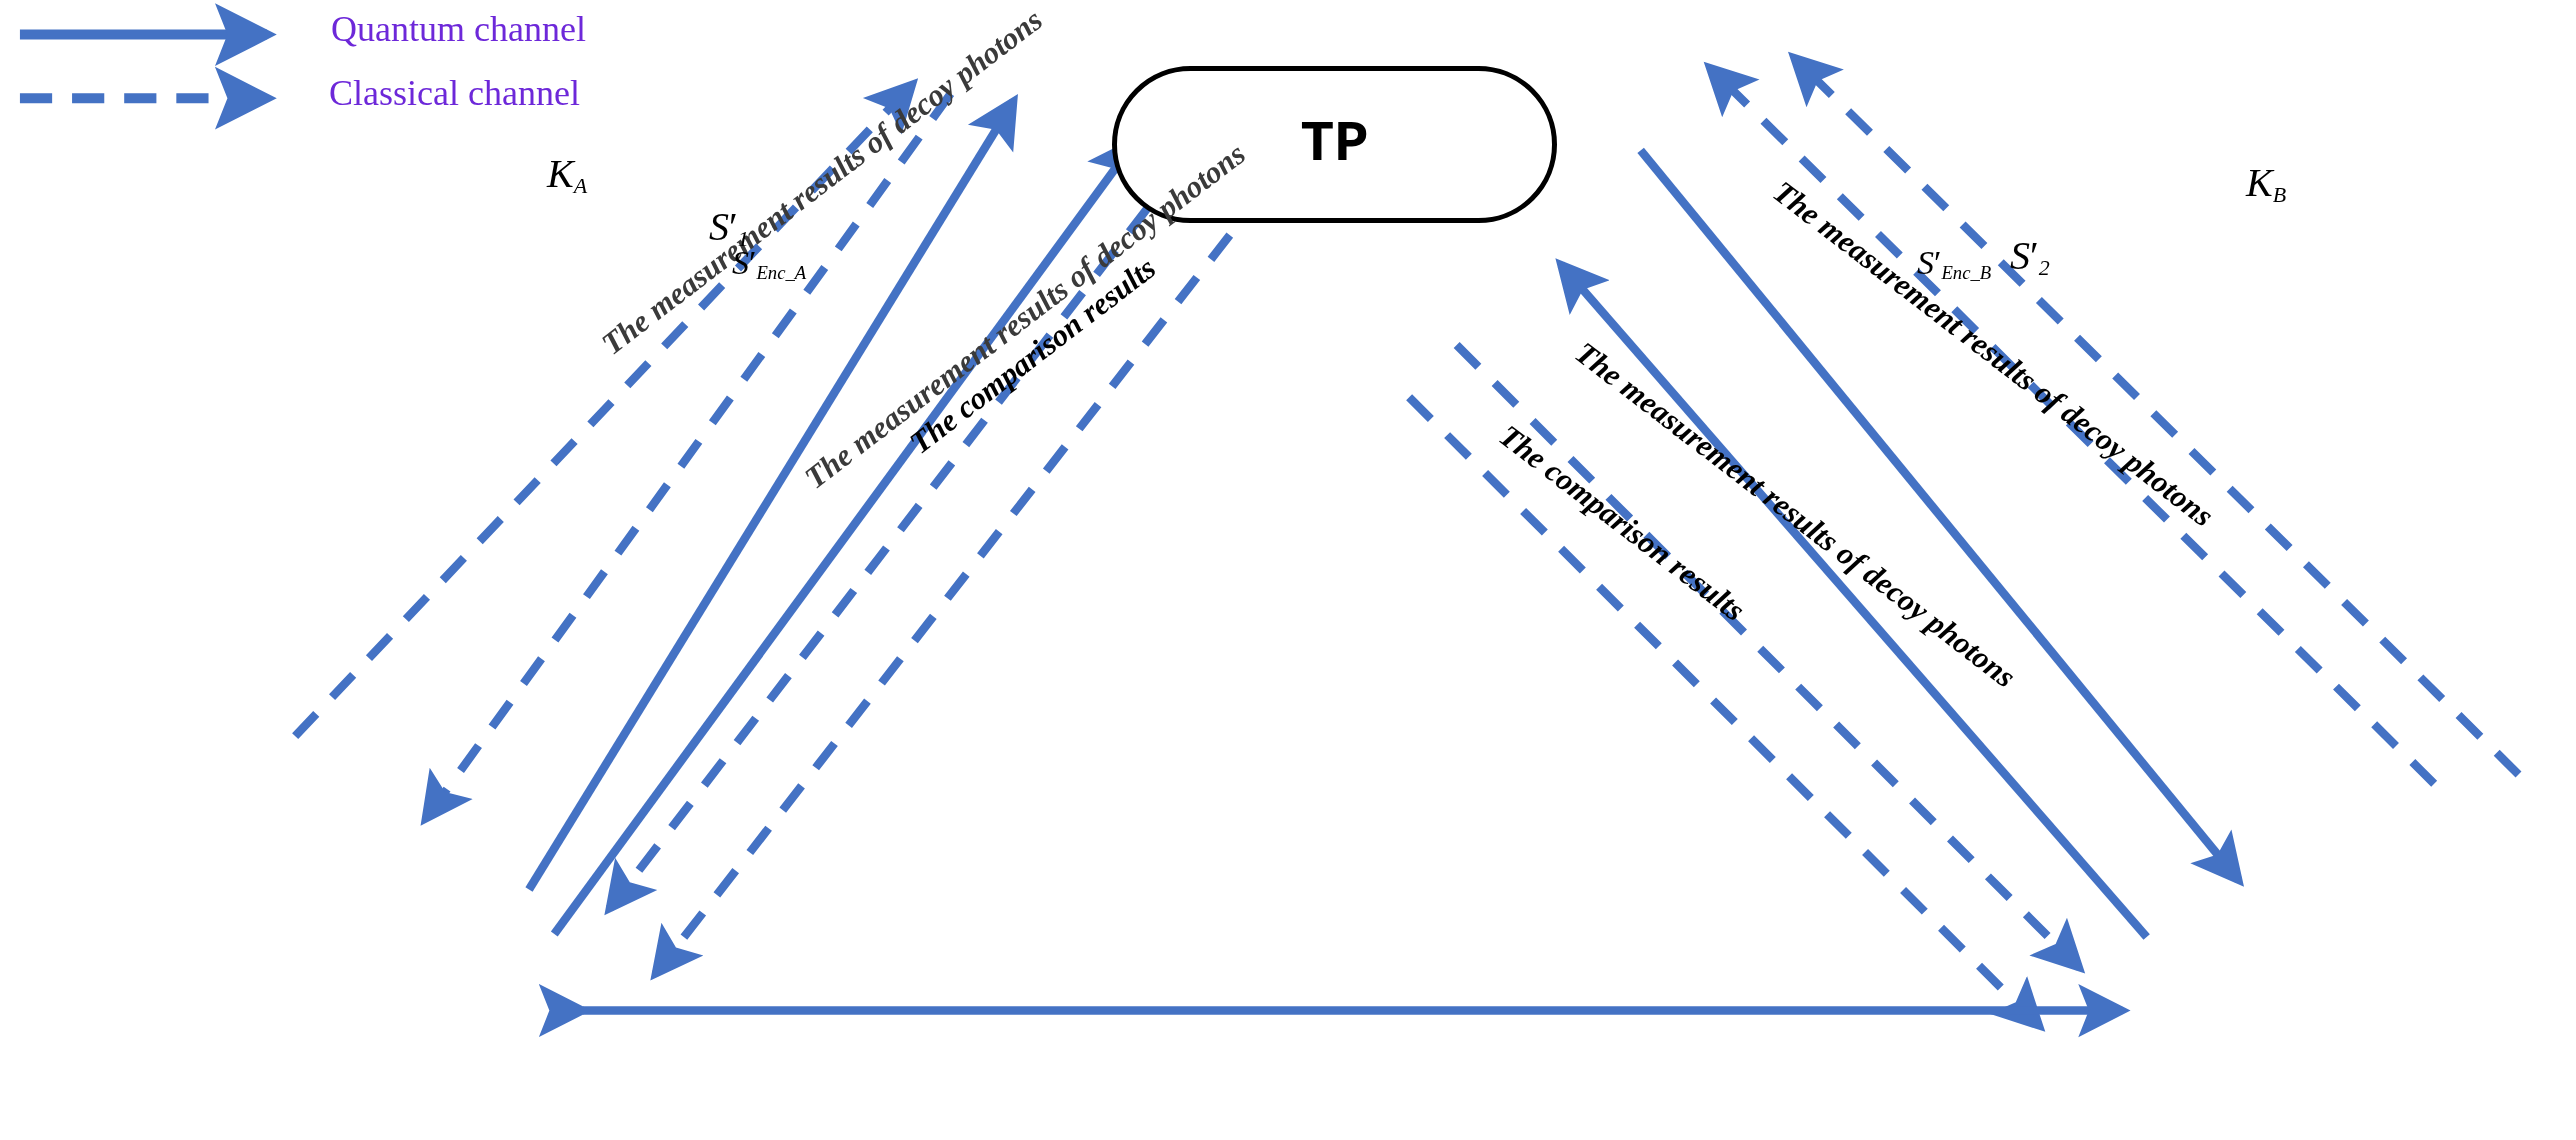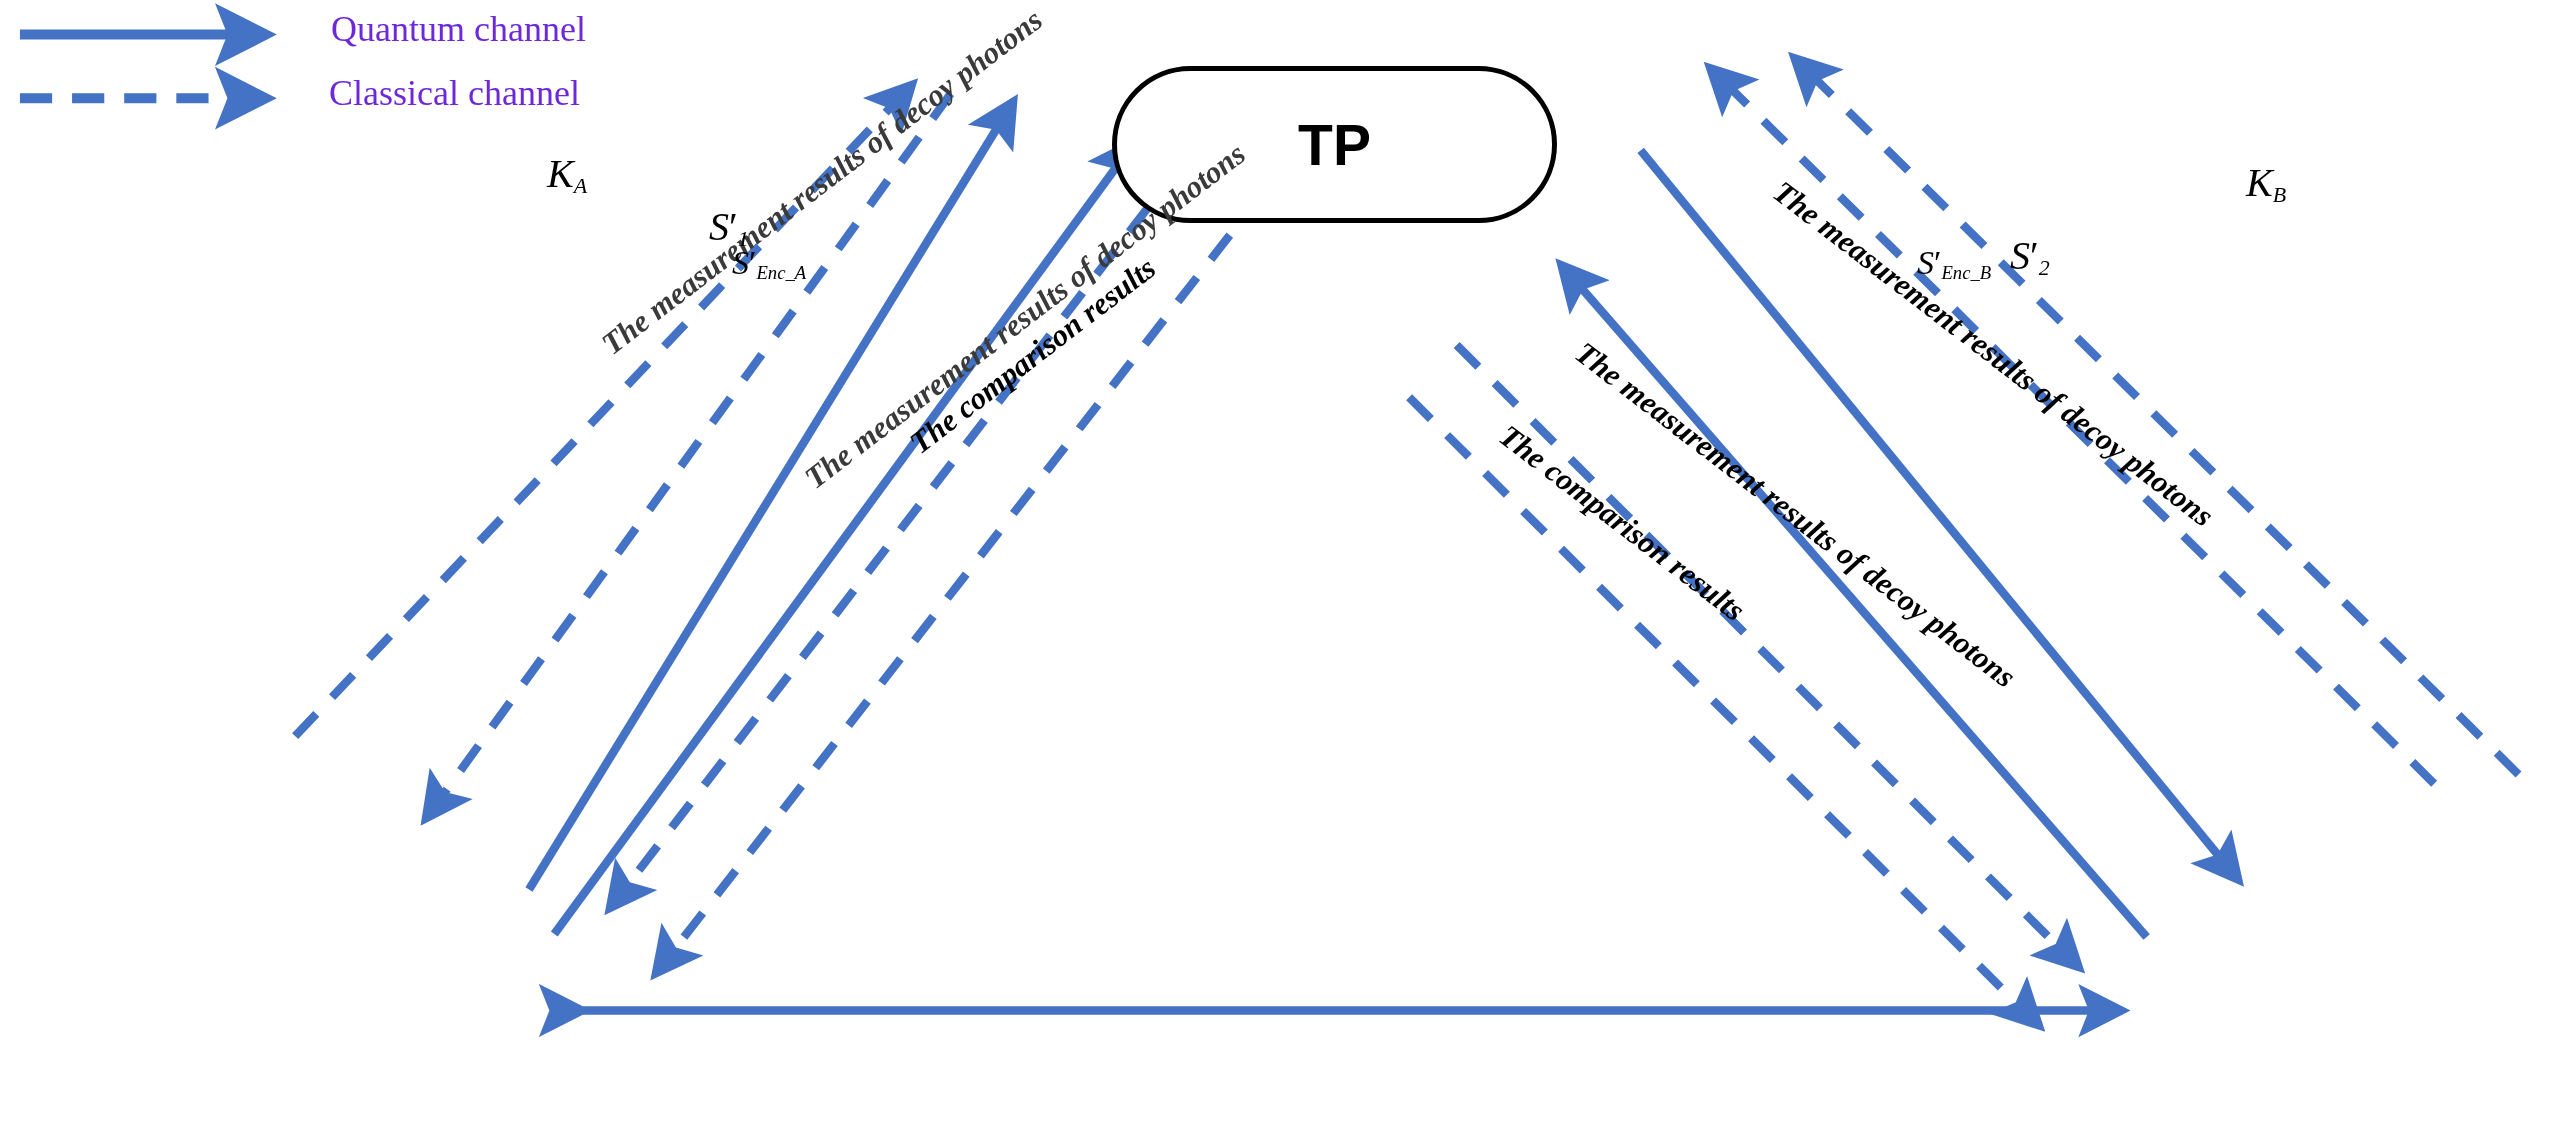--- a/index.html
+++ b/index.html
@@ -14,21 +14,21 @@
   svg#canvas{position:absolute;left:0;top:0;width:2576px;height:1141px;}
 
   
   .node{
     position:absolute;
     border:5.4px solid #000000;
     background:#ffffff;
     display:flex;
     align-items:center;
     justify-content:center;
-    font-family:Liberation Sans, sans-serif;
+    font-family:Liberation Mono, monospace;
     font-weight:bold;
     color:#000000;
     box-sizing:border-box;
     text-align:center;
   }
   #node-tp{ left:1112px; top:66px; width:445px; height:157px; border-radius:79px; font-size:57px; }
   #node-alice{ left:147px; top:937px; width:399px; height:147px; border-radius:74px; font-size:60px; }
   #node-bob{ left:2158px; top:937px; width:399px; height:147px; border-radius:74px; font-size:60px; }
 
   

